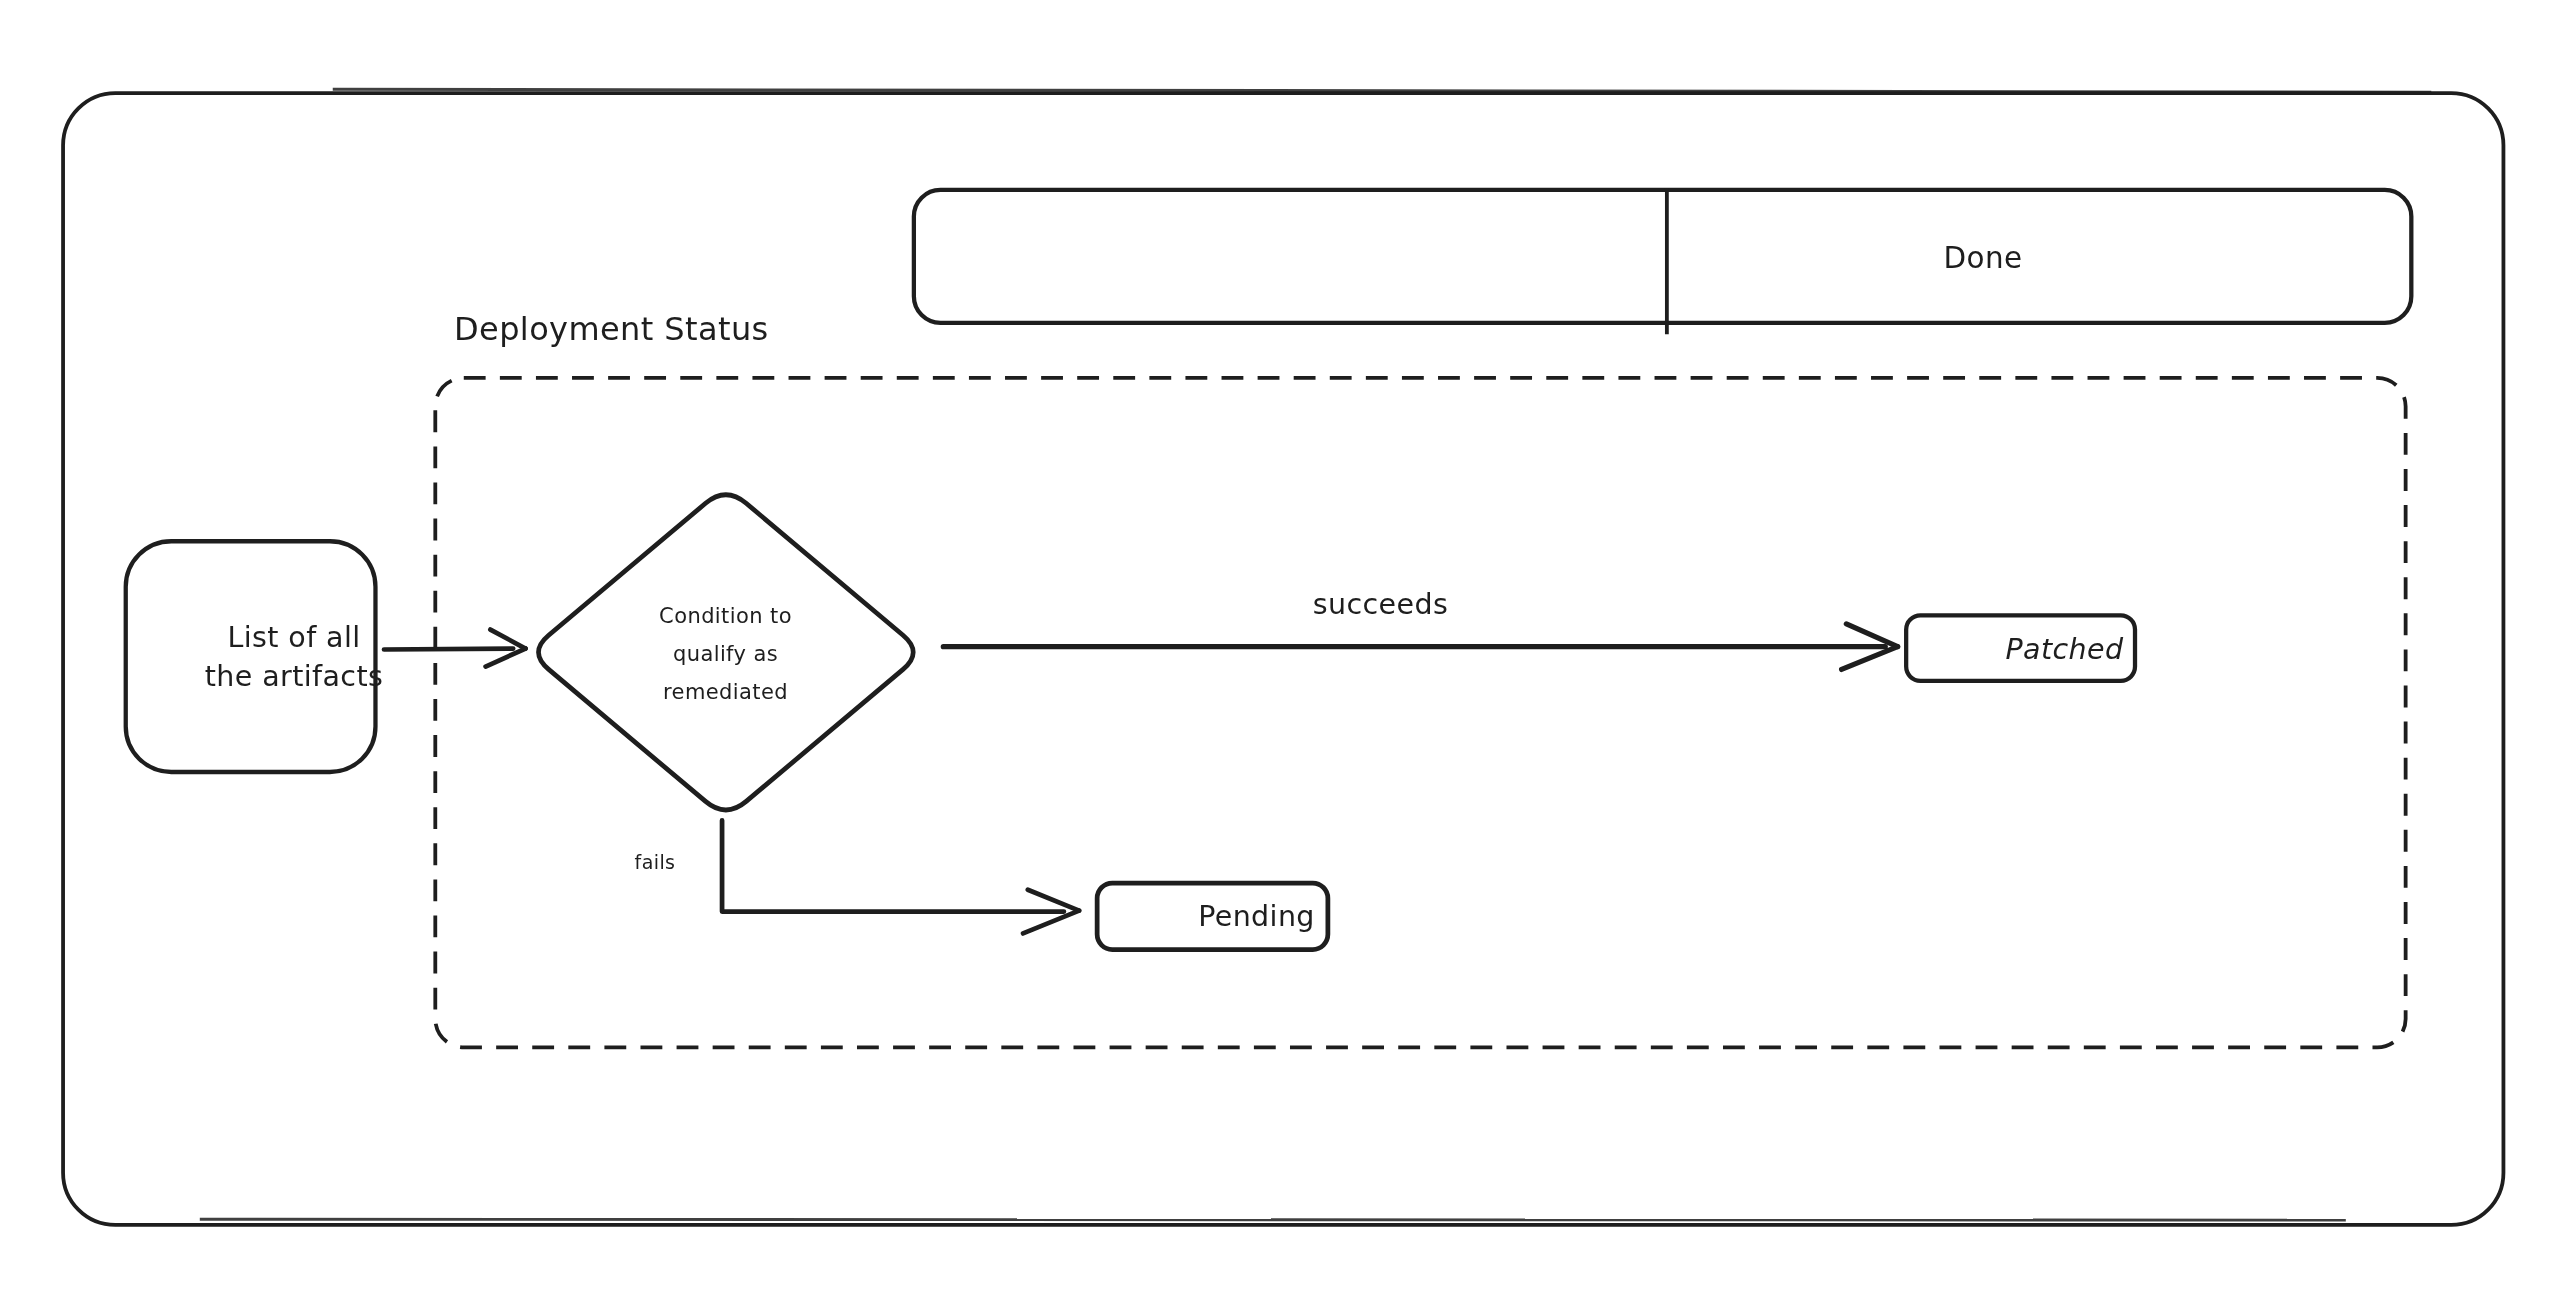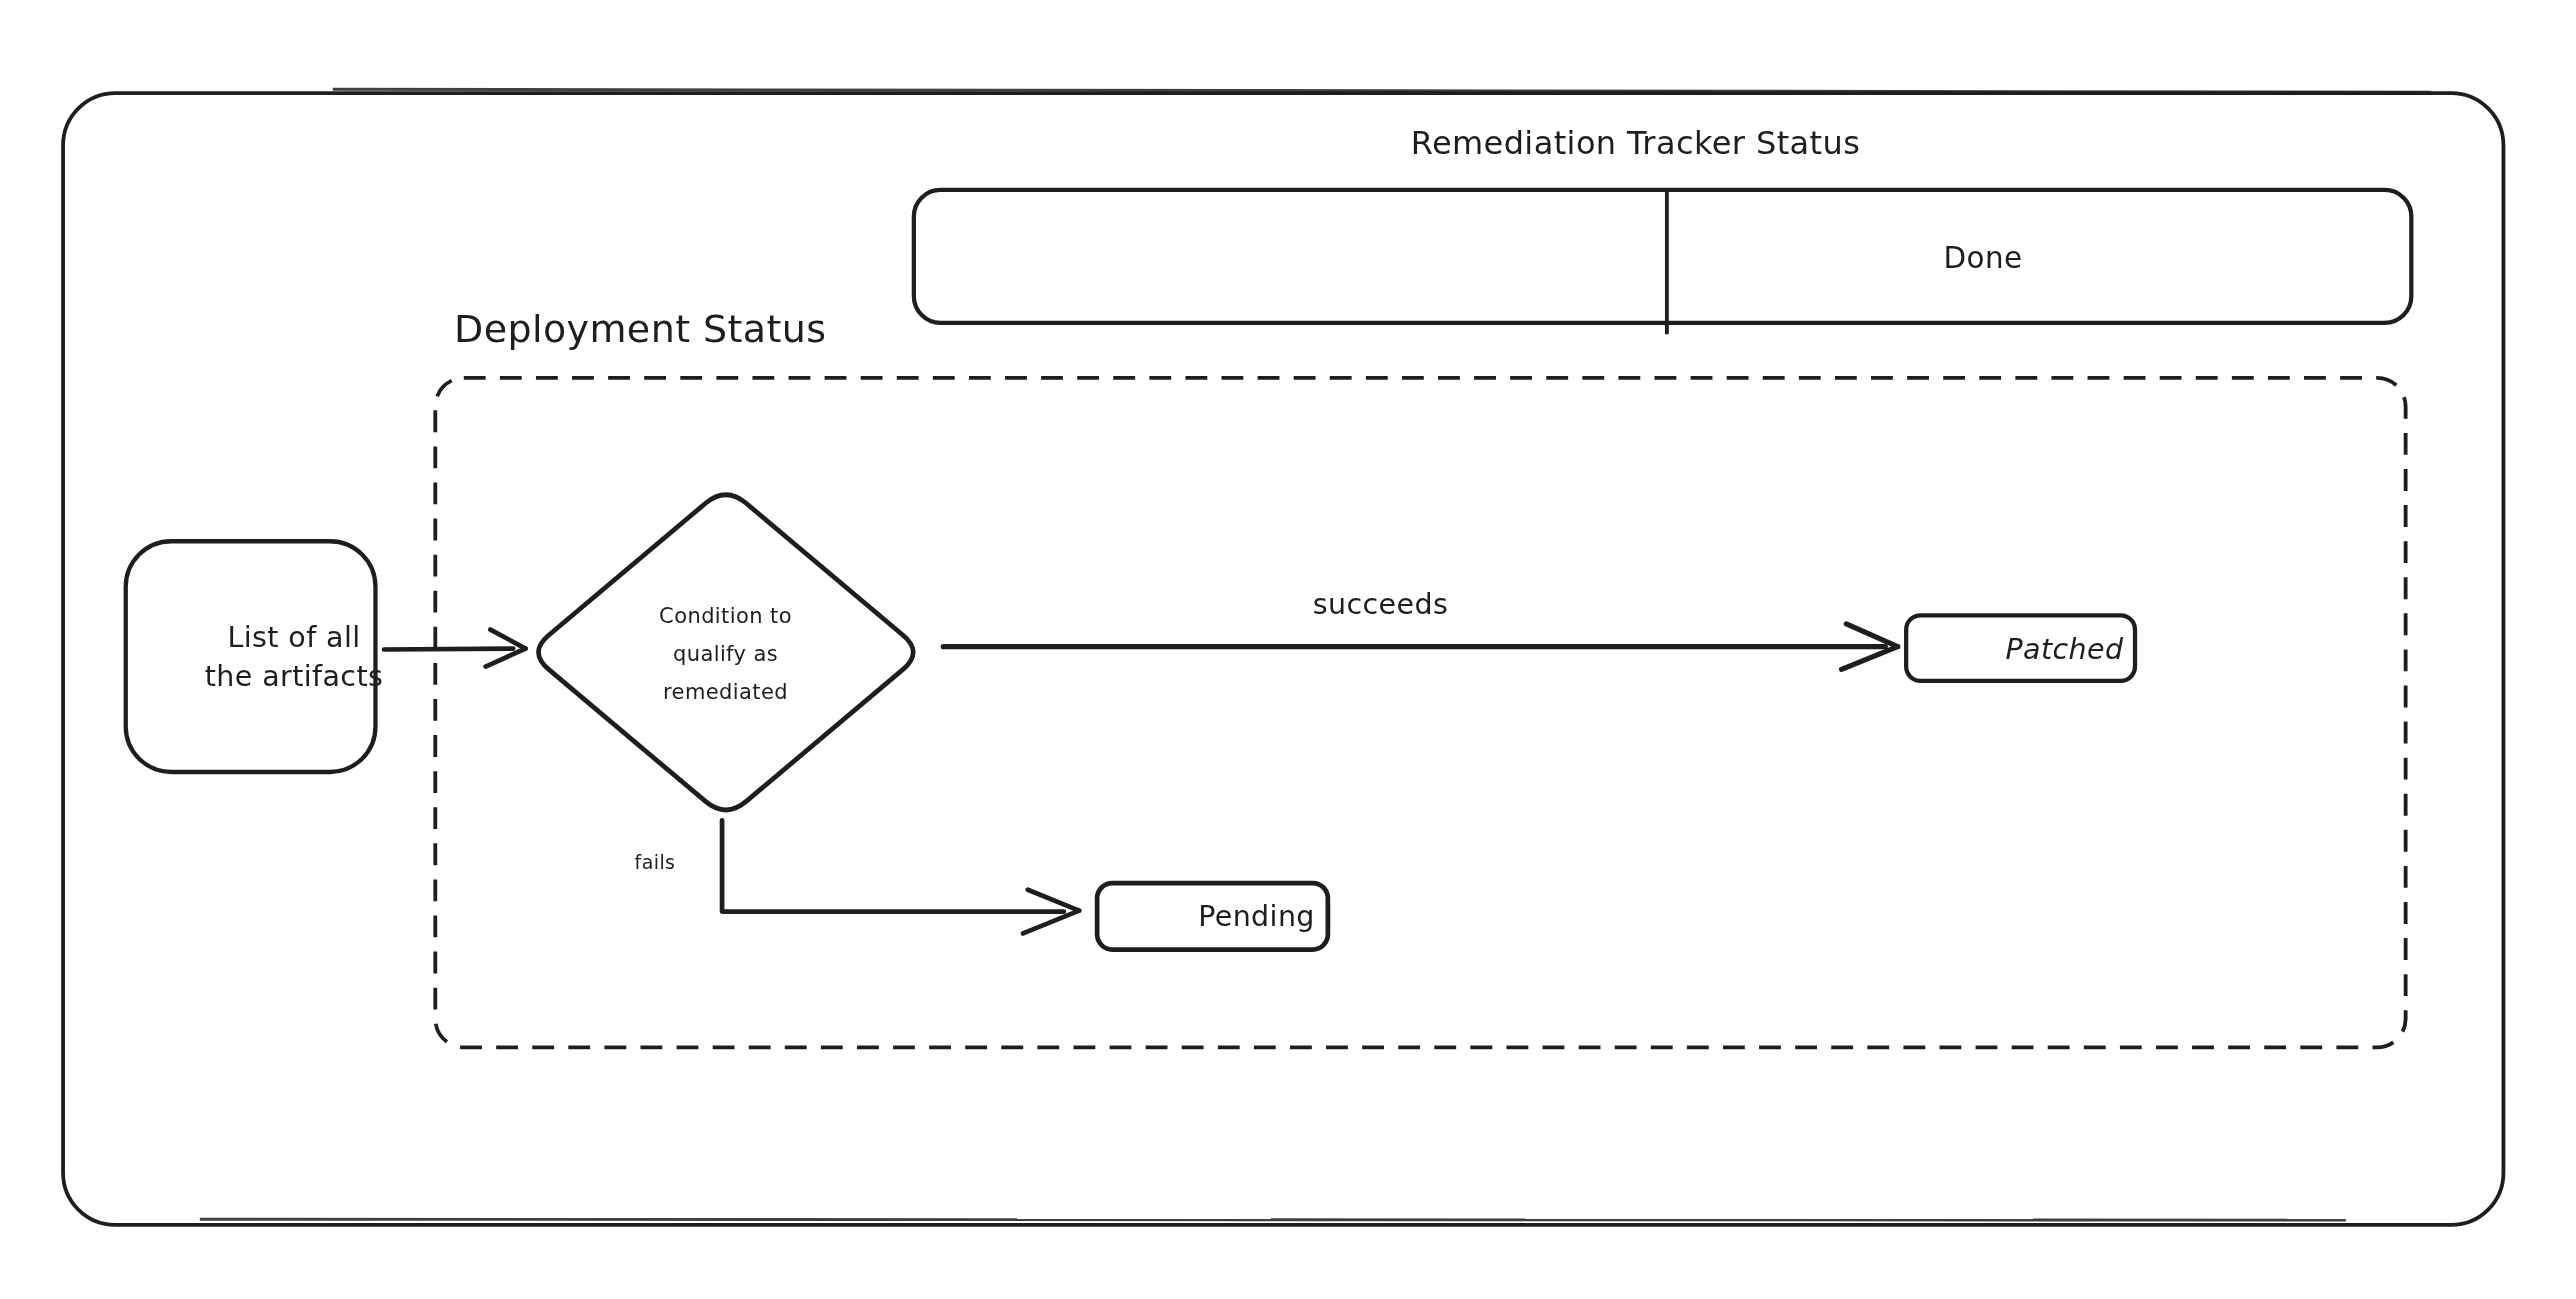--- a/index.html
+++ b/index.html
@@ -19,21 +19,21 @@
     position:absolute;
     color:var(--ink);
     white-space:pre-line;
     letter-spacing:0.4px;
   }
   .center { text-align:center; }
   .flexc { display:flex; align-items:center; justify-content:center;margin-left:44px; }
   .t-title   { left:1398px; top:123px;  width:475px; font-size:32px; line-height:40px; }
   .t-inprog  { left:1031px; top:238px;  width:380px; font-size:29.4px; line-height:40px; }
   .t-done    { left:1793px; top:238px;  width:380px; font-size:29.4px; line-height:40px; }
-  .t-deploy  { left:454px;  top:310px;  font-size:38px; line-height:38px; }
+  .t-deploy  { left:454px;  top:310px;  font-size:32px; line-height:38px; }
   .t-artif   { left:125px;  top:541px;  width:250px; height:231px; font-size:28.5px; line-height:39px; }
   .t-diamond { left:583px;  top:597px;  width:285px; font-size:21px; line-height:38px; }
   .t-succ    { left:1238px; top:586px;  width:285px; font-size:28.5px; line-height:38px; }
   .t-fails   { left:560px;  top:843px;  width:190px; font-size:19px; line-height:38px; }
   .t-patched { left:1906px; top:616px;  width:229px; height:66px;  font-size:28.5px;font-style:italic; }
   .t-pending { left:1097px; top:883px;  width:231px; height:66px;  font-size:28.5px; }
 </style>
 </head>
 <body>
 
@@ -71,21 +71,20 @@
 
     <g stroke-width="5" stroke-linecap="round">
       <path d="M 760 864 L 760 960 L 1120 960" stroke-linejoin="round"></path>
       <path d="M 1082 937 L 1136 959"></path>
       <path d="M 1077 983 L 1136 959"></path>
     </g>
 
     <rect x="1155" y="930" width="243" height="70" rx="16" ry="16" stroke-width="5"></rect>
   </svg>
 
-  <div class="lbl center t-title">Remediation Tracker Status</div>
 
 
   <div class="lbl center t-done">Done</div>
 
   <div class="lbl t-deploy">Deployment Status</div>
 
   <div class="lbl center flexc t-artif">List of all
 the artifacts</div>
 
   <div class="lbl center t-diamond">Condition to

